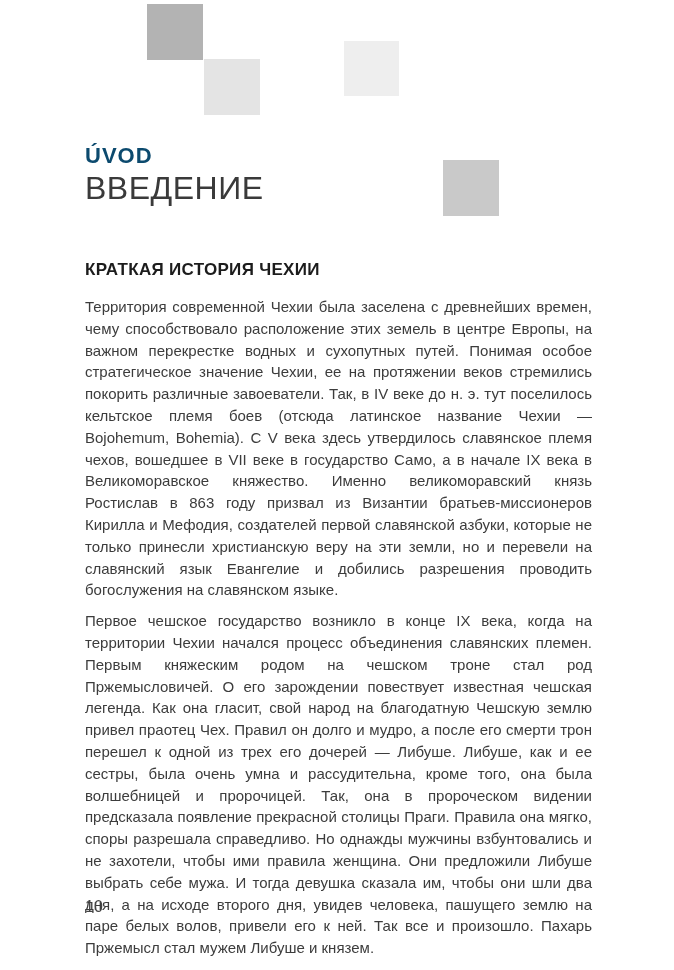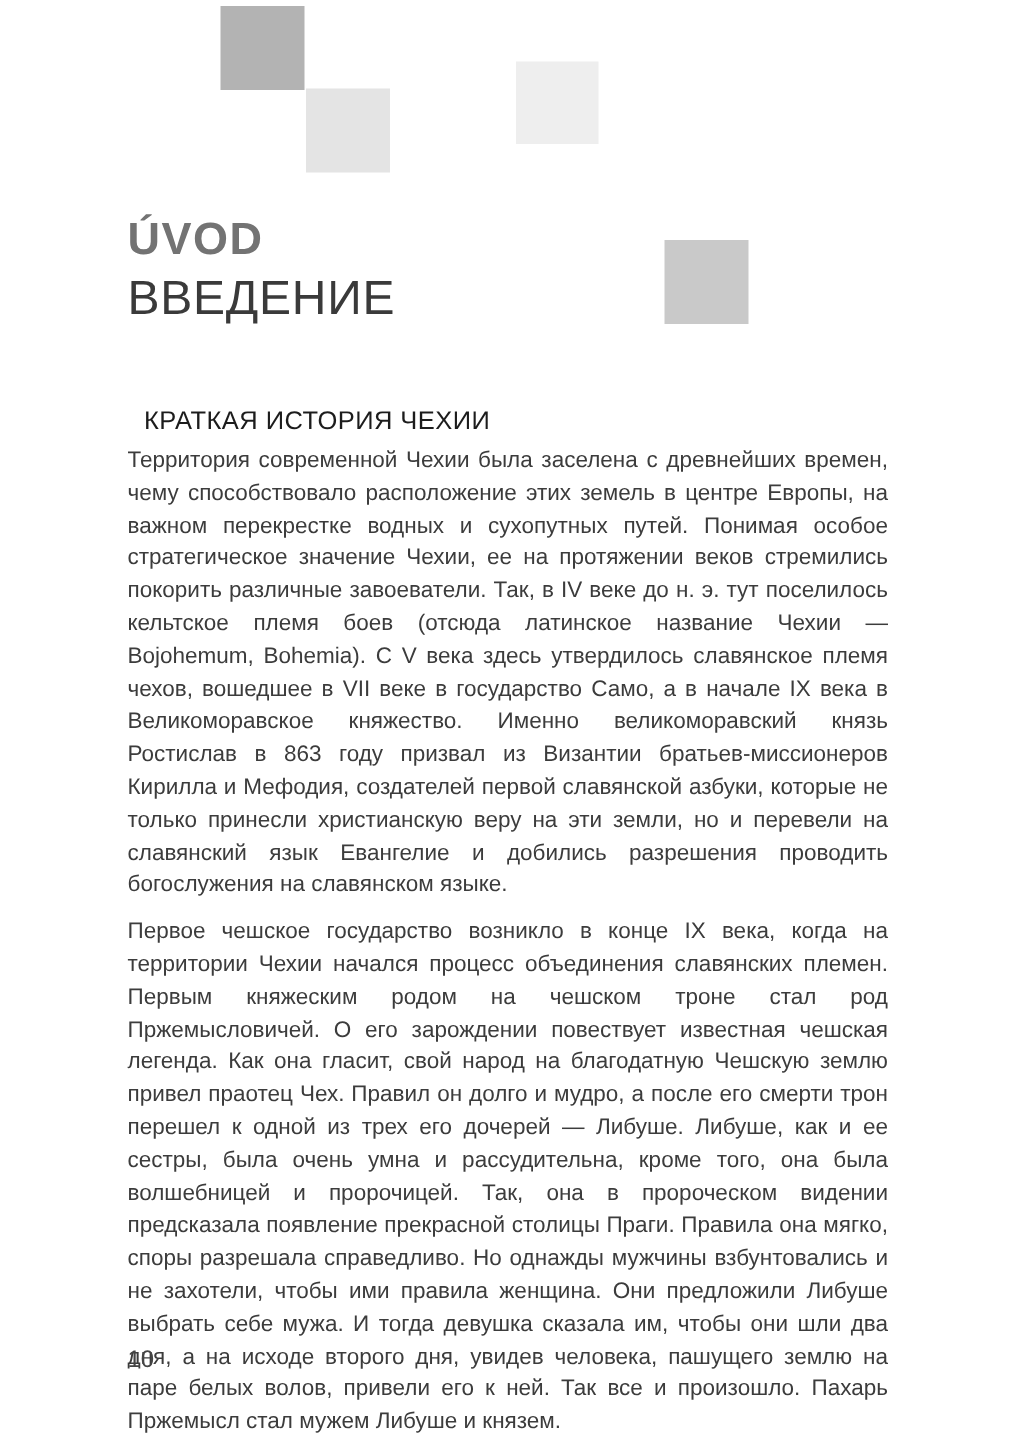--- a/index.html
+++ b/index.html
@@ -29,43 +29,43 @@
   .sq4 { left: 443px; top: 160px; width: 56px; height: 56px; background: #c9c9c9; }
 
   
   .chapter-header {
     position: absolute;
     left: 85px;
     top: 143px;
   }
   .chapter-title-latin {
     margin: 0;
-    font-size: 30px;
+    font-size: 22px;
     font-weight: bold;
     letter-spacing: 1px;
-    color: #737373;
+    color: #0c4a6e;
     line-height: 1.15;
   }
   .chapter-title-cyrillic {
     margin: 2px 0 0 0;
     font-size: 32px;
     font-weight: normal;
     letter-spacing: 0.5px;
     color: #3a3a3a;
     line-height: 1.15;
   }
 
   
   .section-heading {
     position: absolute;
     left: 85px;
     top: 260px;
-    margin: 11px;
+    margin: 0;
     font-size: 17px;
-    font-weight: normal;
+    font-weight: bold;
     letter-spacing: 0.3px;
     color: #1c1c1c;
   }
   .body-text {
     position: absolute;
     left: 85px;
     top: 296px;
     width: 507px;
     font-size: 15px;
     line-height: 21.8px;

